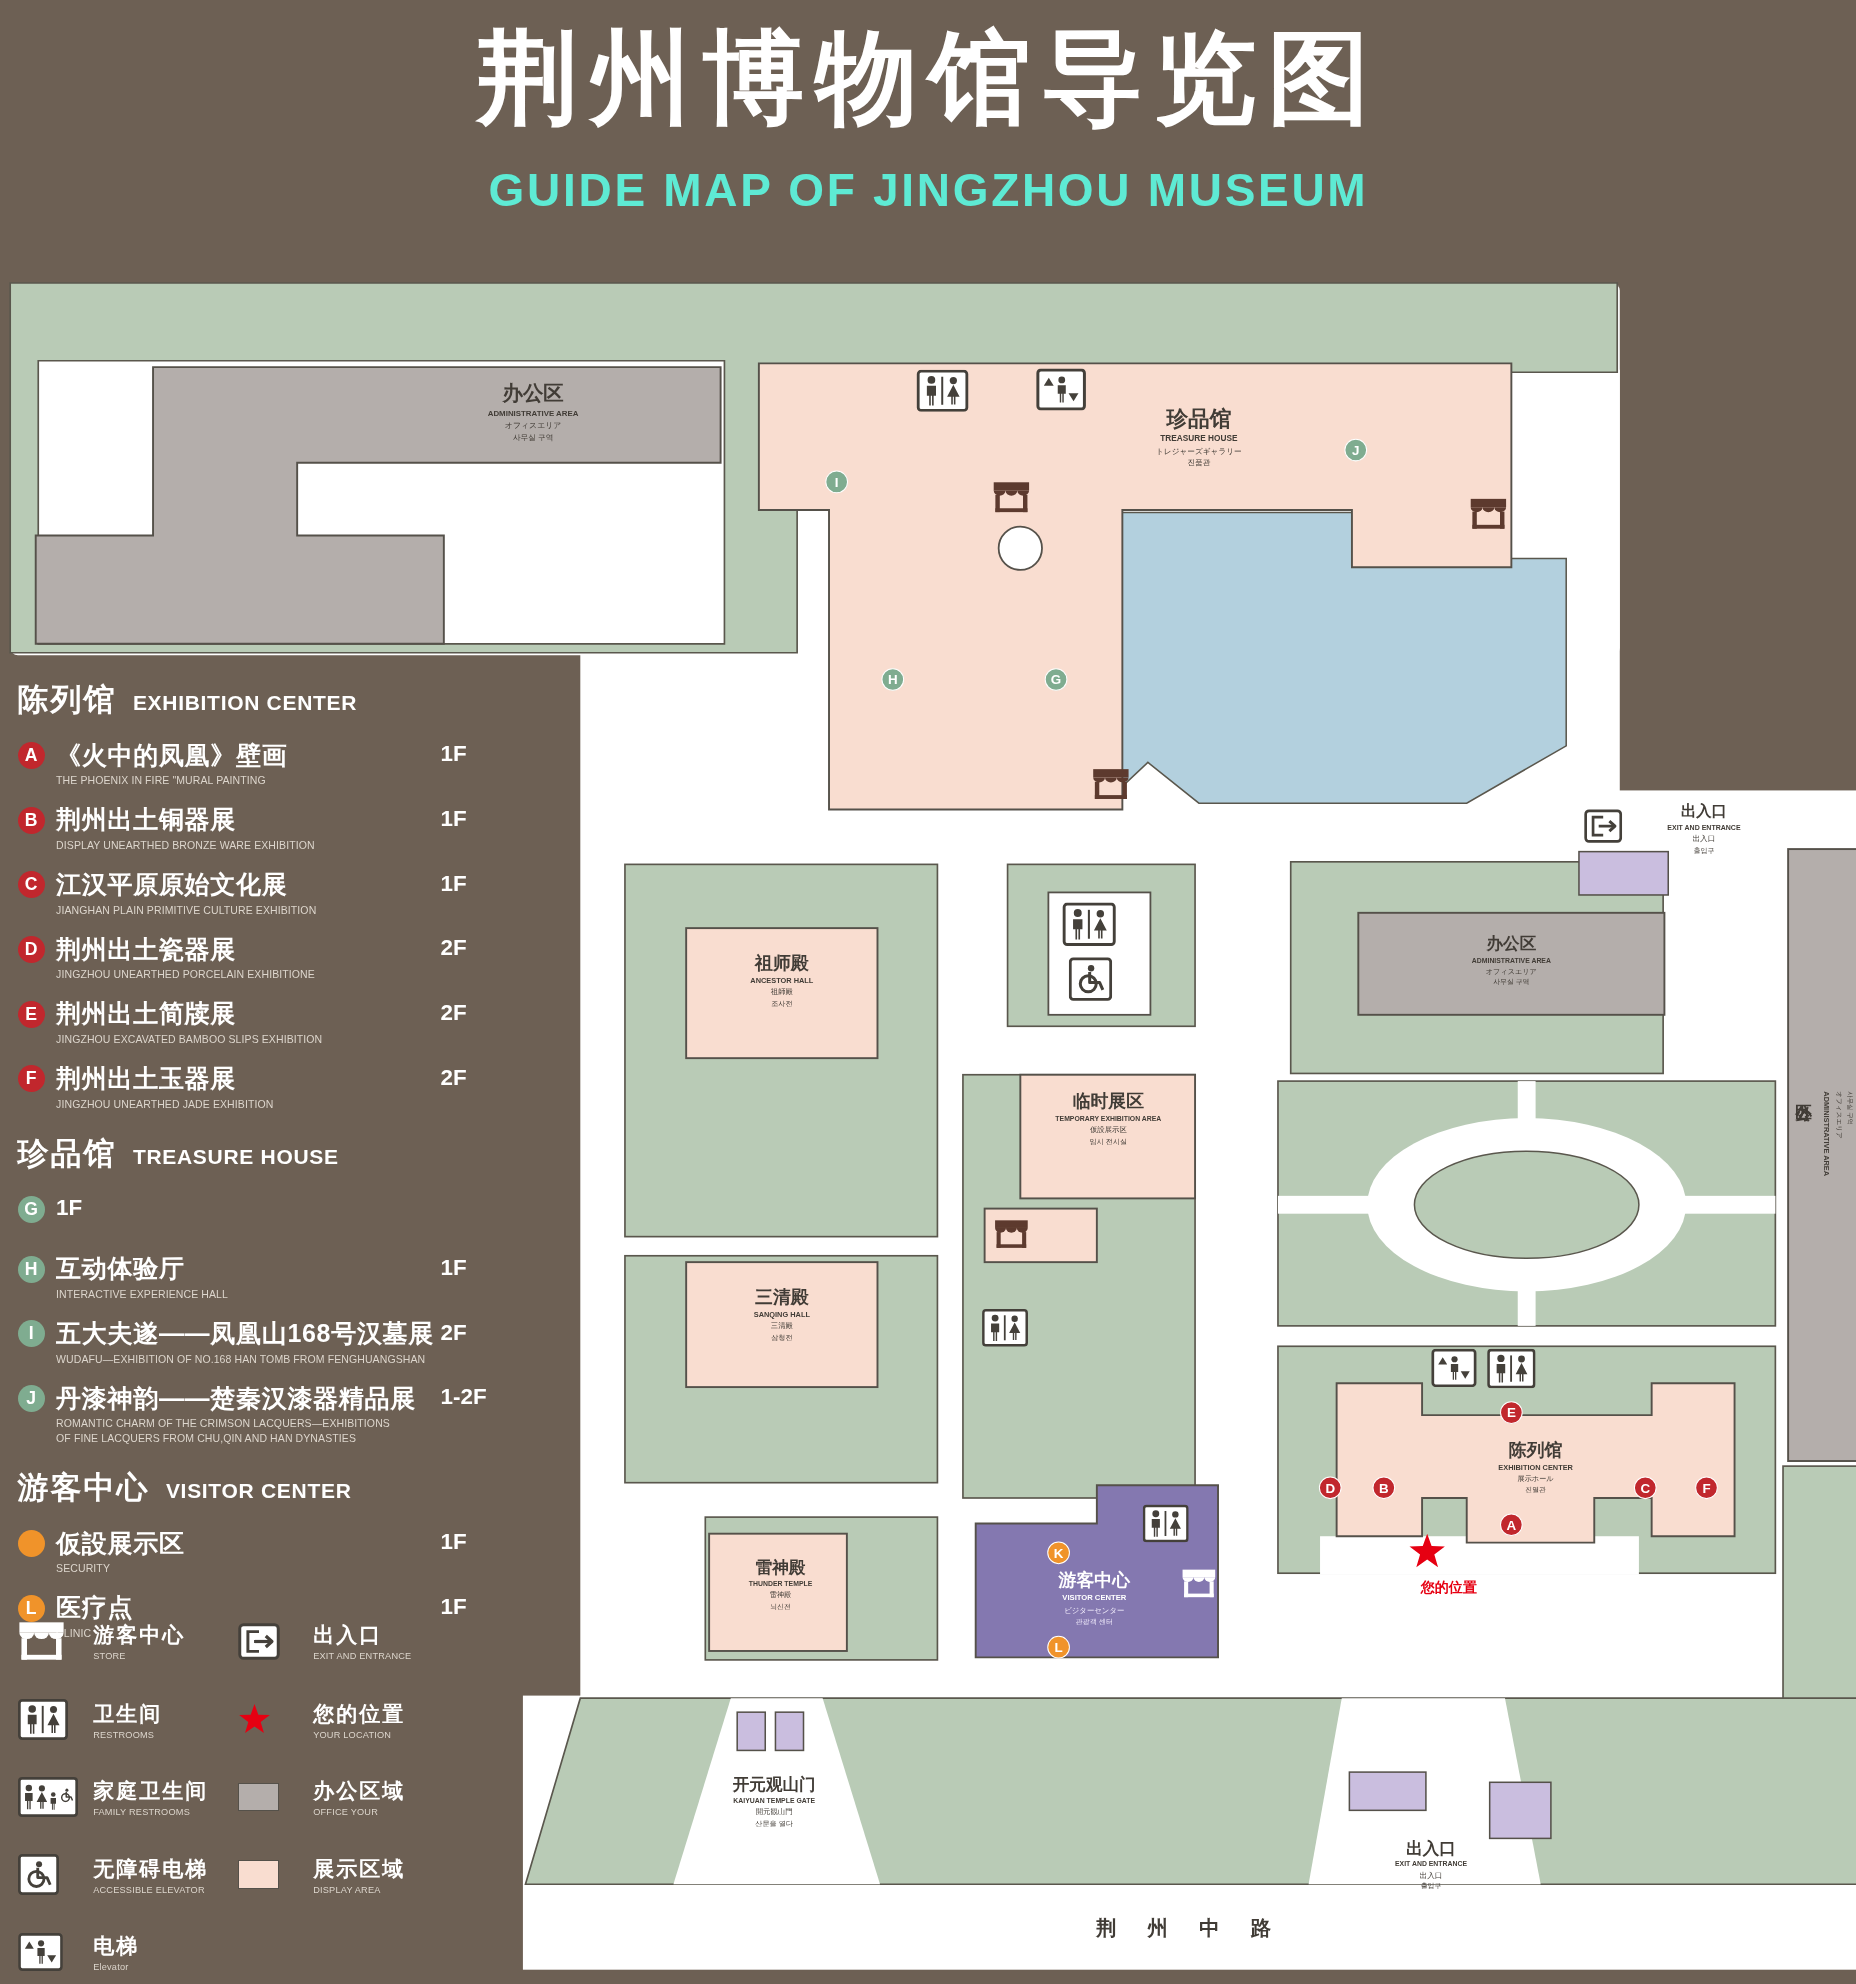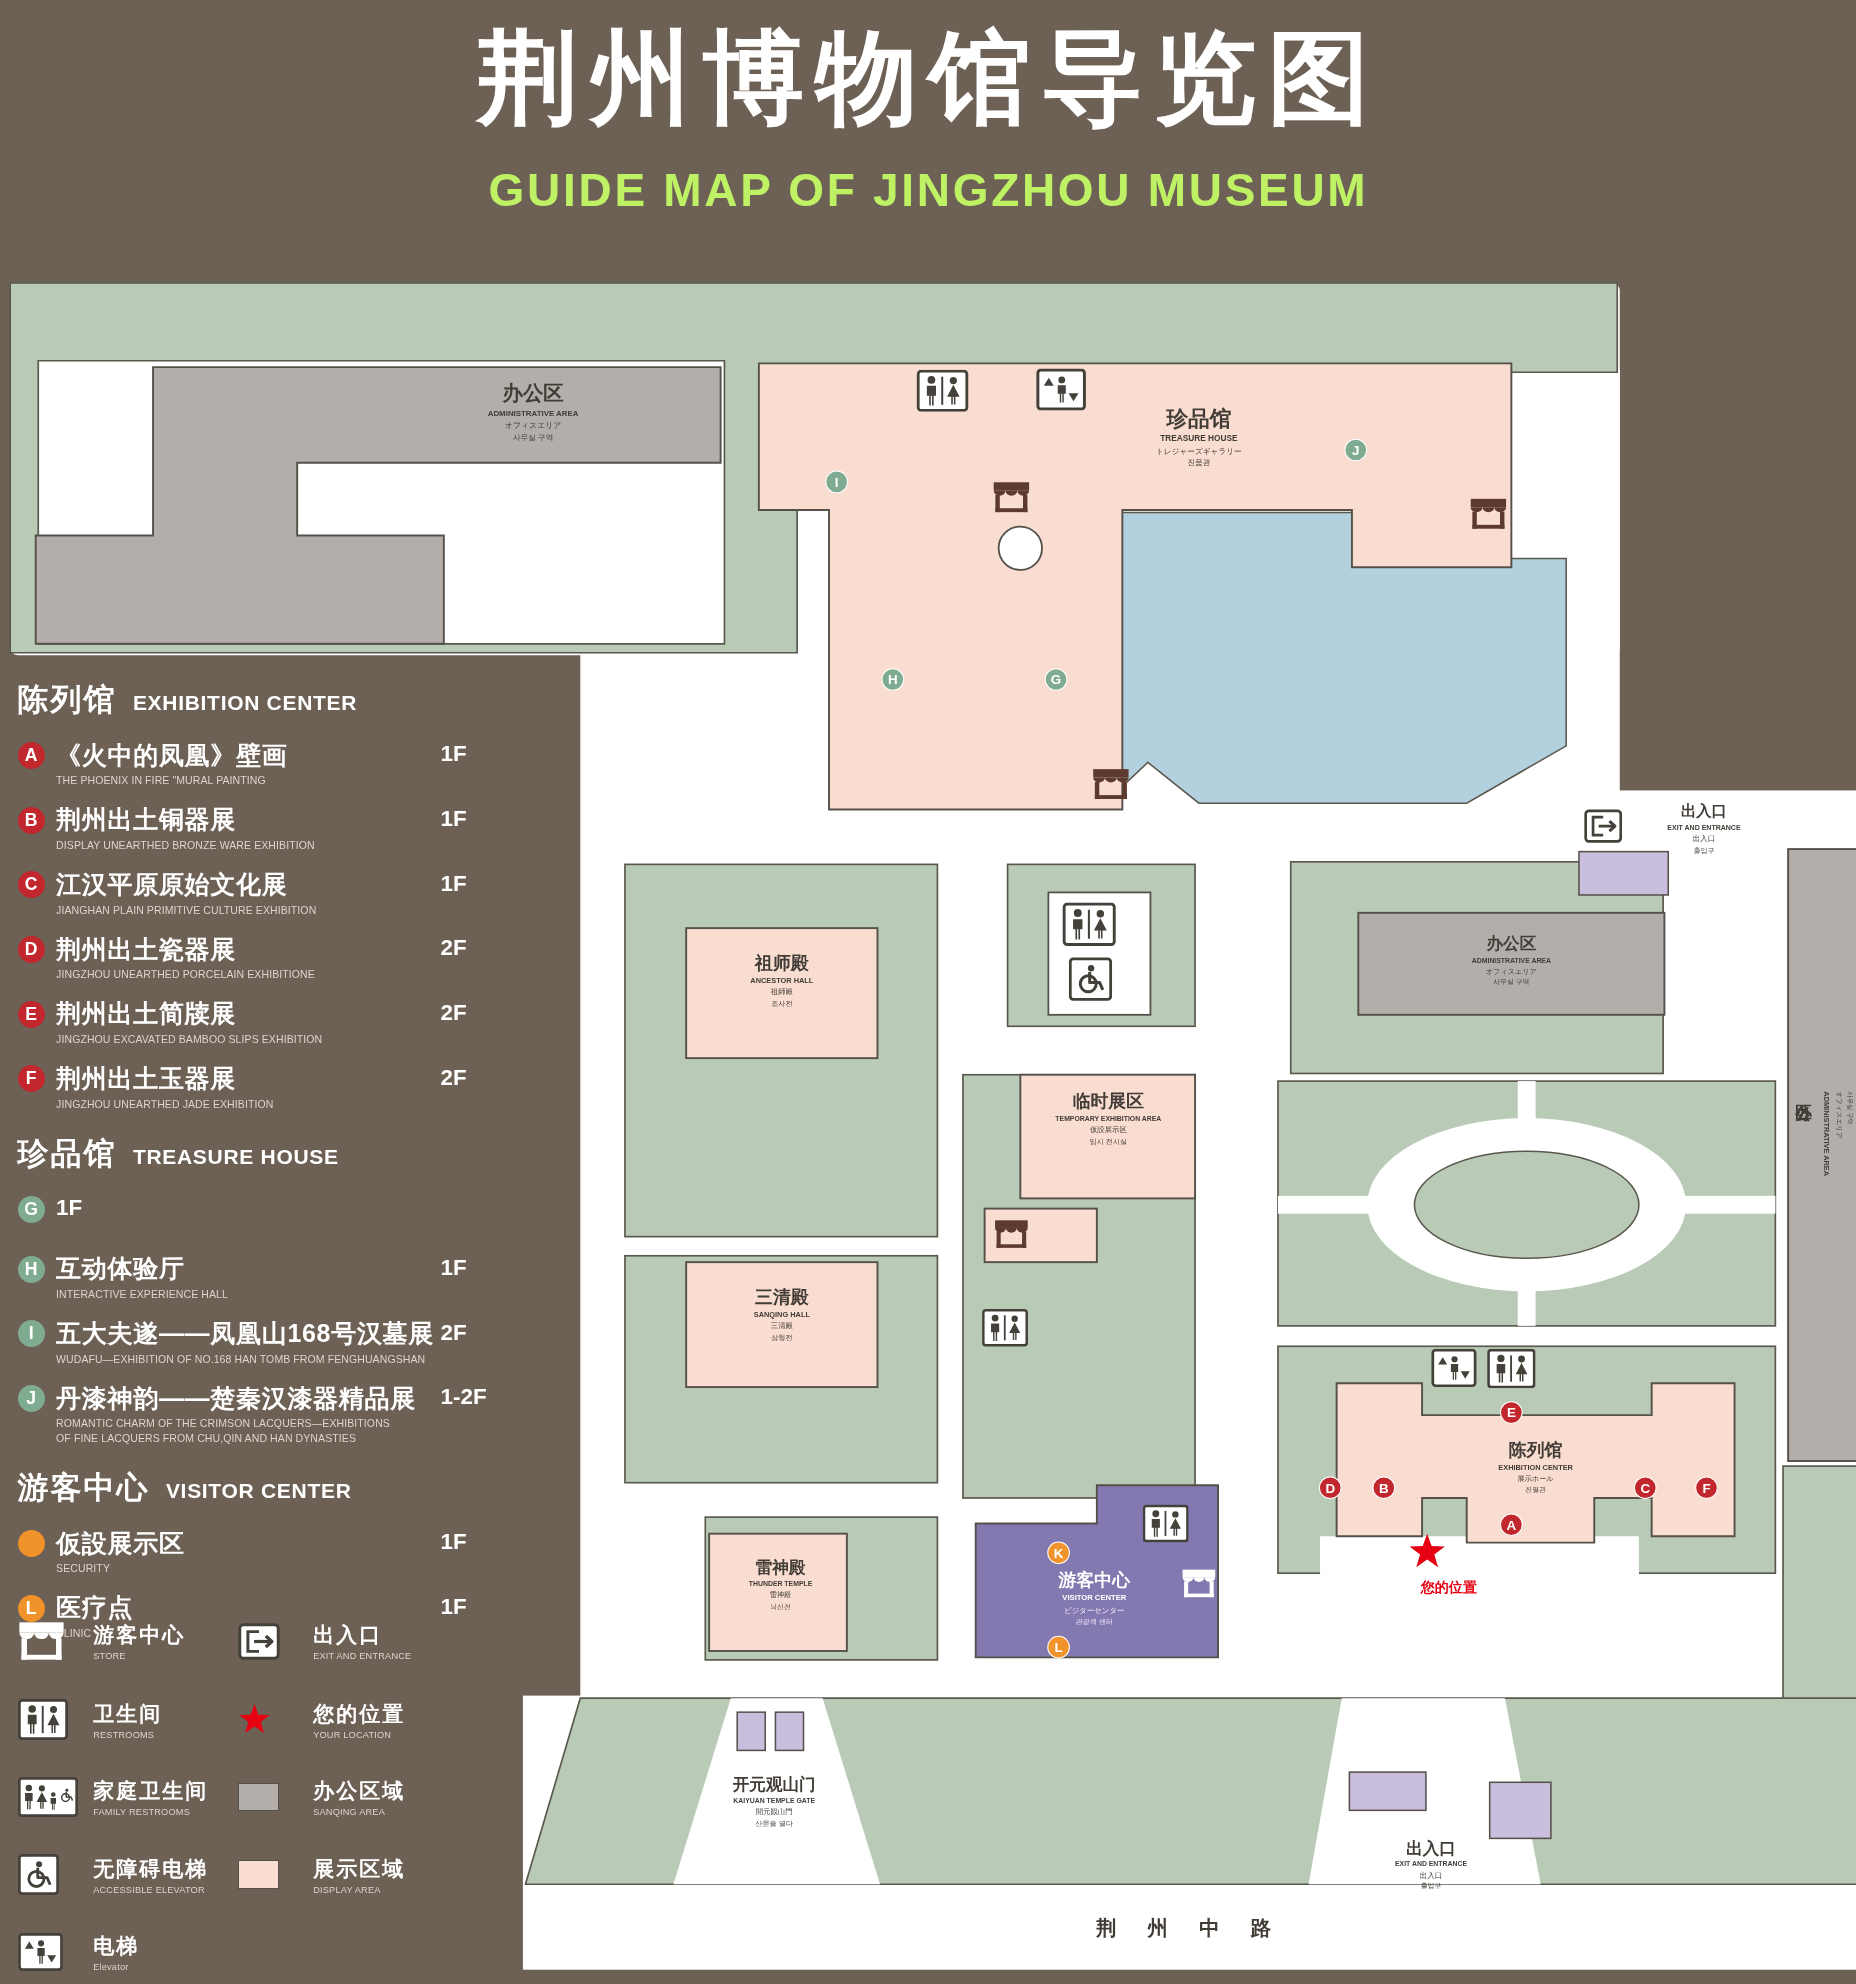--- a/index.html
+++ b/index.html
@@ -5,21 +5,21 @@
   *{margin:0;padding:0;box-sizing:border-box}
   html,body{background:#6d6054}
   body{font-family:"Liberation Sans","DejaVu Sans",sans-serif}
   .page{position:relative;width:1857px;height:1985px;background:#6d6054;overflow:hidden}
   .map-svg{position:absolute;left:0;top:0;z-index:1}
   svg{font-family:"Liberation Sans","DejaVu Sans",sans-serif}
 
   
   .header{position:absolute;top:11px;left:0;width:100%;text-align:center;color:#fff;z-index:2}
   .title-cn{font-size:102px;font-weight:bold;letter-spacing:11px}
-  .title-en{font-size:46px;font-weight:bold;letter-spacing:2.7px;margin-top:15px;color:#bef264}
+  .title-en{font-size:46px;font-weight:bold;letter-spacing:2.7px;margin-top:15px;color:#5eead4}
 
   
   .sidebar{position:absolute;left:17.6px;top:679px;width:480px;z-index:2;color:#fff}
   .sec{display:flex;align-items:baseline;gap:16.3px;margin-bottom:17.6px}
   .sec.mt{margin-top:23px}
   .sec-cn{font-size:31px;font-weight:bold;letter-spacing:2px}
   .sec-en{font-size:21px;font-weight:bold;letter-spacing:0.7px}
   .s-item{display:flex;align-items:flex-start;margin-bottom:17px;min-height:43px}
   .badge{flex:0 0 auto;width:27px;height:27px;border-radius:50%;color:#fff;font-size:17.6px;font-weight:bold;
          display:flex;align-items:center;justify-content:center;margin-right:11.5px;margin-top:3.4px}
@@ -511,21 +511,21 @@
           <div class="lg-cn">家庭卫生间</div>
           <div class="lg-en">FAMILY RESTROOMS</div>
         </div>
     </div>
     <div class="lg-item">
       <span class="lg-icon">
           <span class="swatch office"></span>
         </span>
       <div>
           <div class="lg-cn">办公区域</div>
-          <div class="lg-en">SANQING AREA</div>
+          <div class="lg-en">OFFICE YOUR</div>
         </div>
     </div>
     <div class="lg-item">
       <span class="lg-icon">
           <svg viewBox="0 0 36 36" width="41" height="41">
             <use href="#i-access"></use>
           </svg>
         </span>
       <div>
           <div class="lg-cn">无障碍电梯</div>

